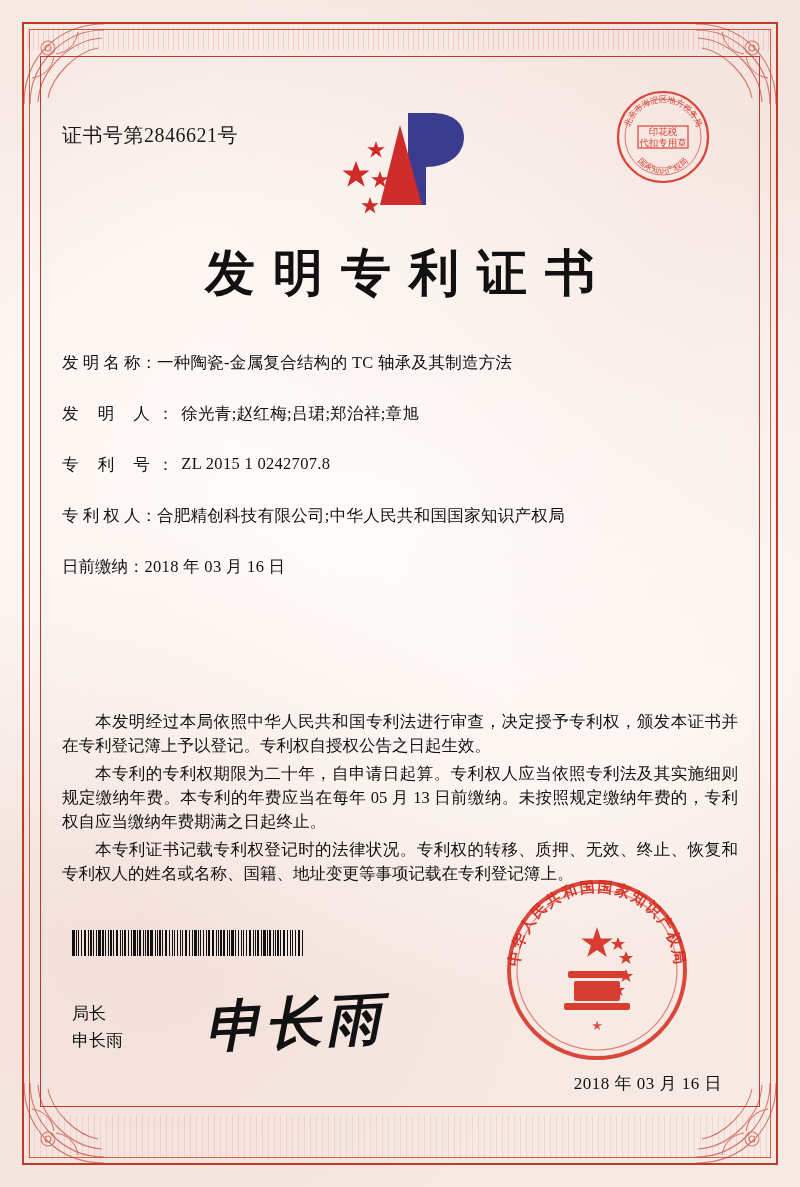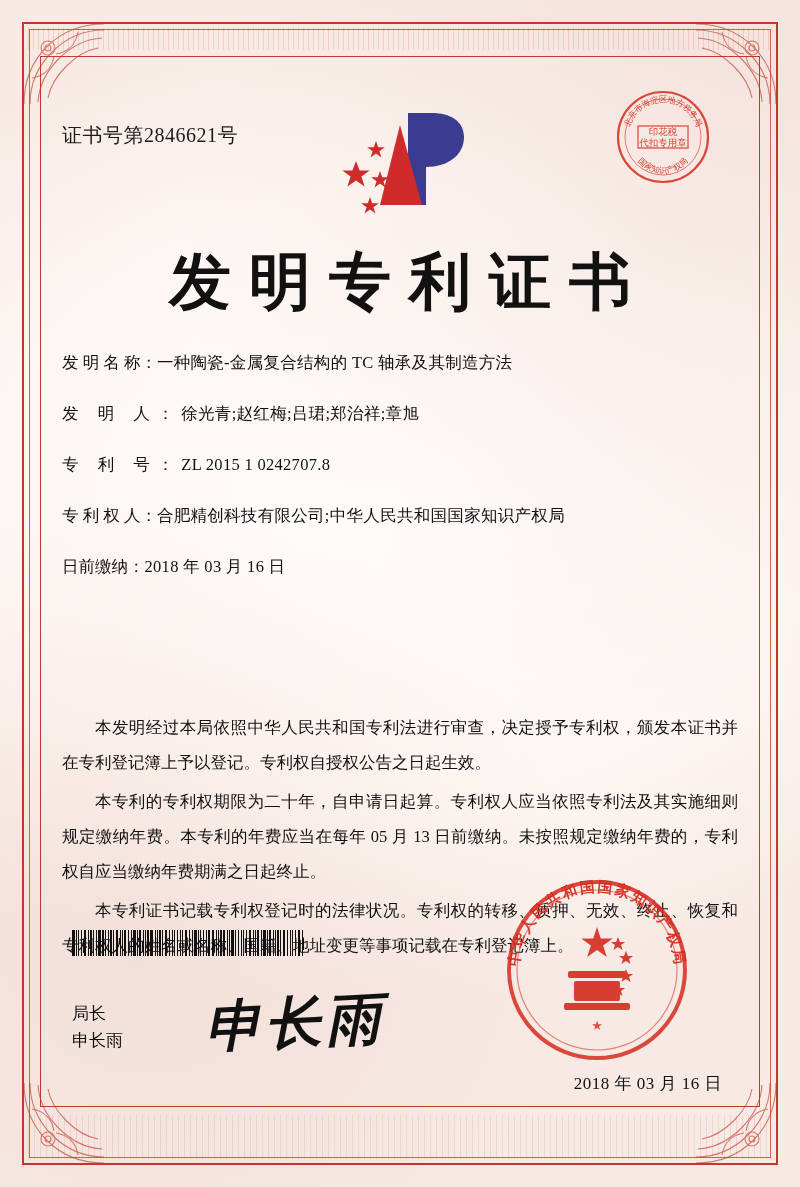--- a/index.html
+++ b/index.html
@@ -91,21 +91,21 @@
     width: 150px;
     height: 115px;
   }
 
   
   .main-title {
     position: absolute;
     left: 0; right: 0;
     top: 240px;
     text-align: center;
-    font-size: 62px;
+    font-size: 50px;
     font-weight: bold;
     letter-spacing: 18px;
     text-indent: 18px;
     color: #111;
     font-family: "DejaVu Serif", "Liberation Serif", serif;
   }
 
   
   .stamp-tax {
     position: absolute;
@@ -119,42 +119,42 @@
   .fields {
     position: absolute;
     left: 62px;
     right: 62px;
     top: 352px;
     font-size: 16.5px;
     color: #111;
   }
   .field-row {
     display: flex;
-    align-items: center;
+    align-items: flex-start;
     margin-bottom: 29px;
     white-space: nowrap;
   }
   .field-label {
     flex: 0 0 auto;
     letter-spacing: 0px;
   }
   .field-label.sp1 { letter-spacing: 7.5px; }
   .field-value {
     flex: 0 1 auto;
     letter-spacing: .3px;
   }
 
   
   .body-text {
     position: absolute;
     left: 62px;
     right: 62px;
     top: 710px;
     font-size: 16.5px;
-    line-height: 35px;
+    line-height: 24px;
     color: #111;
     text-align: justify;
   }
   .body-text p {
     margin: 0 0 4px 0;
     text-indent: 33px;
   }
 
   
   .barcode {

